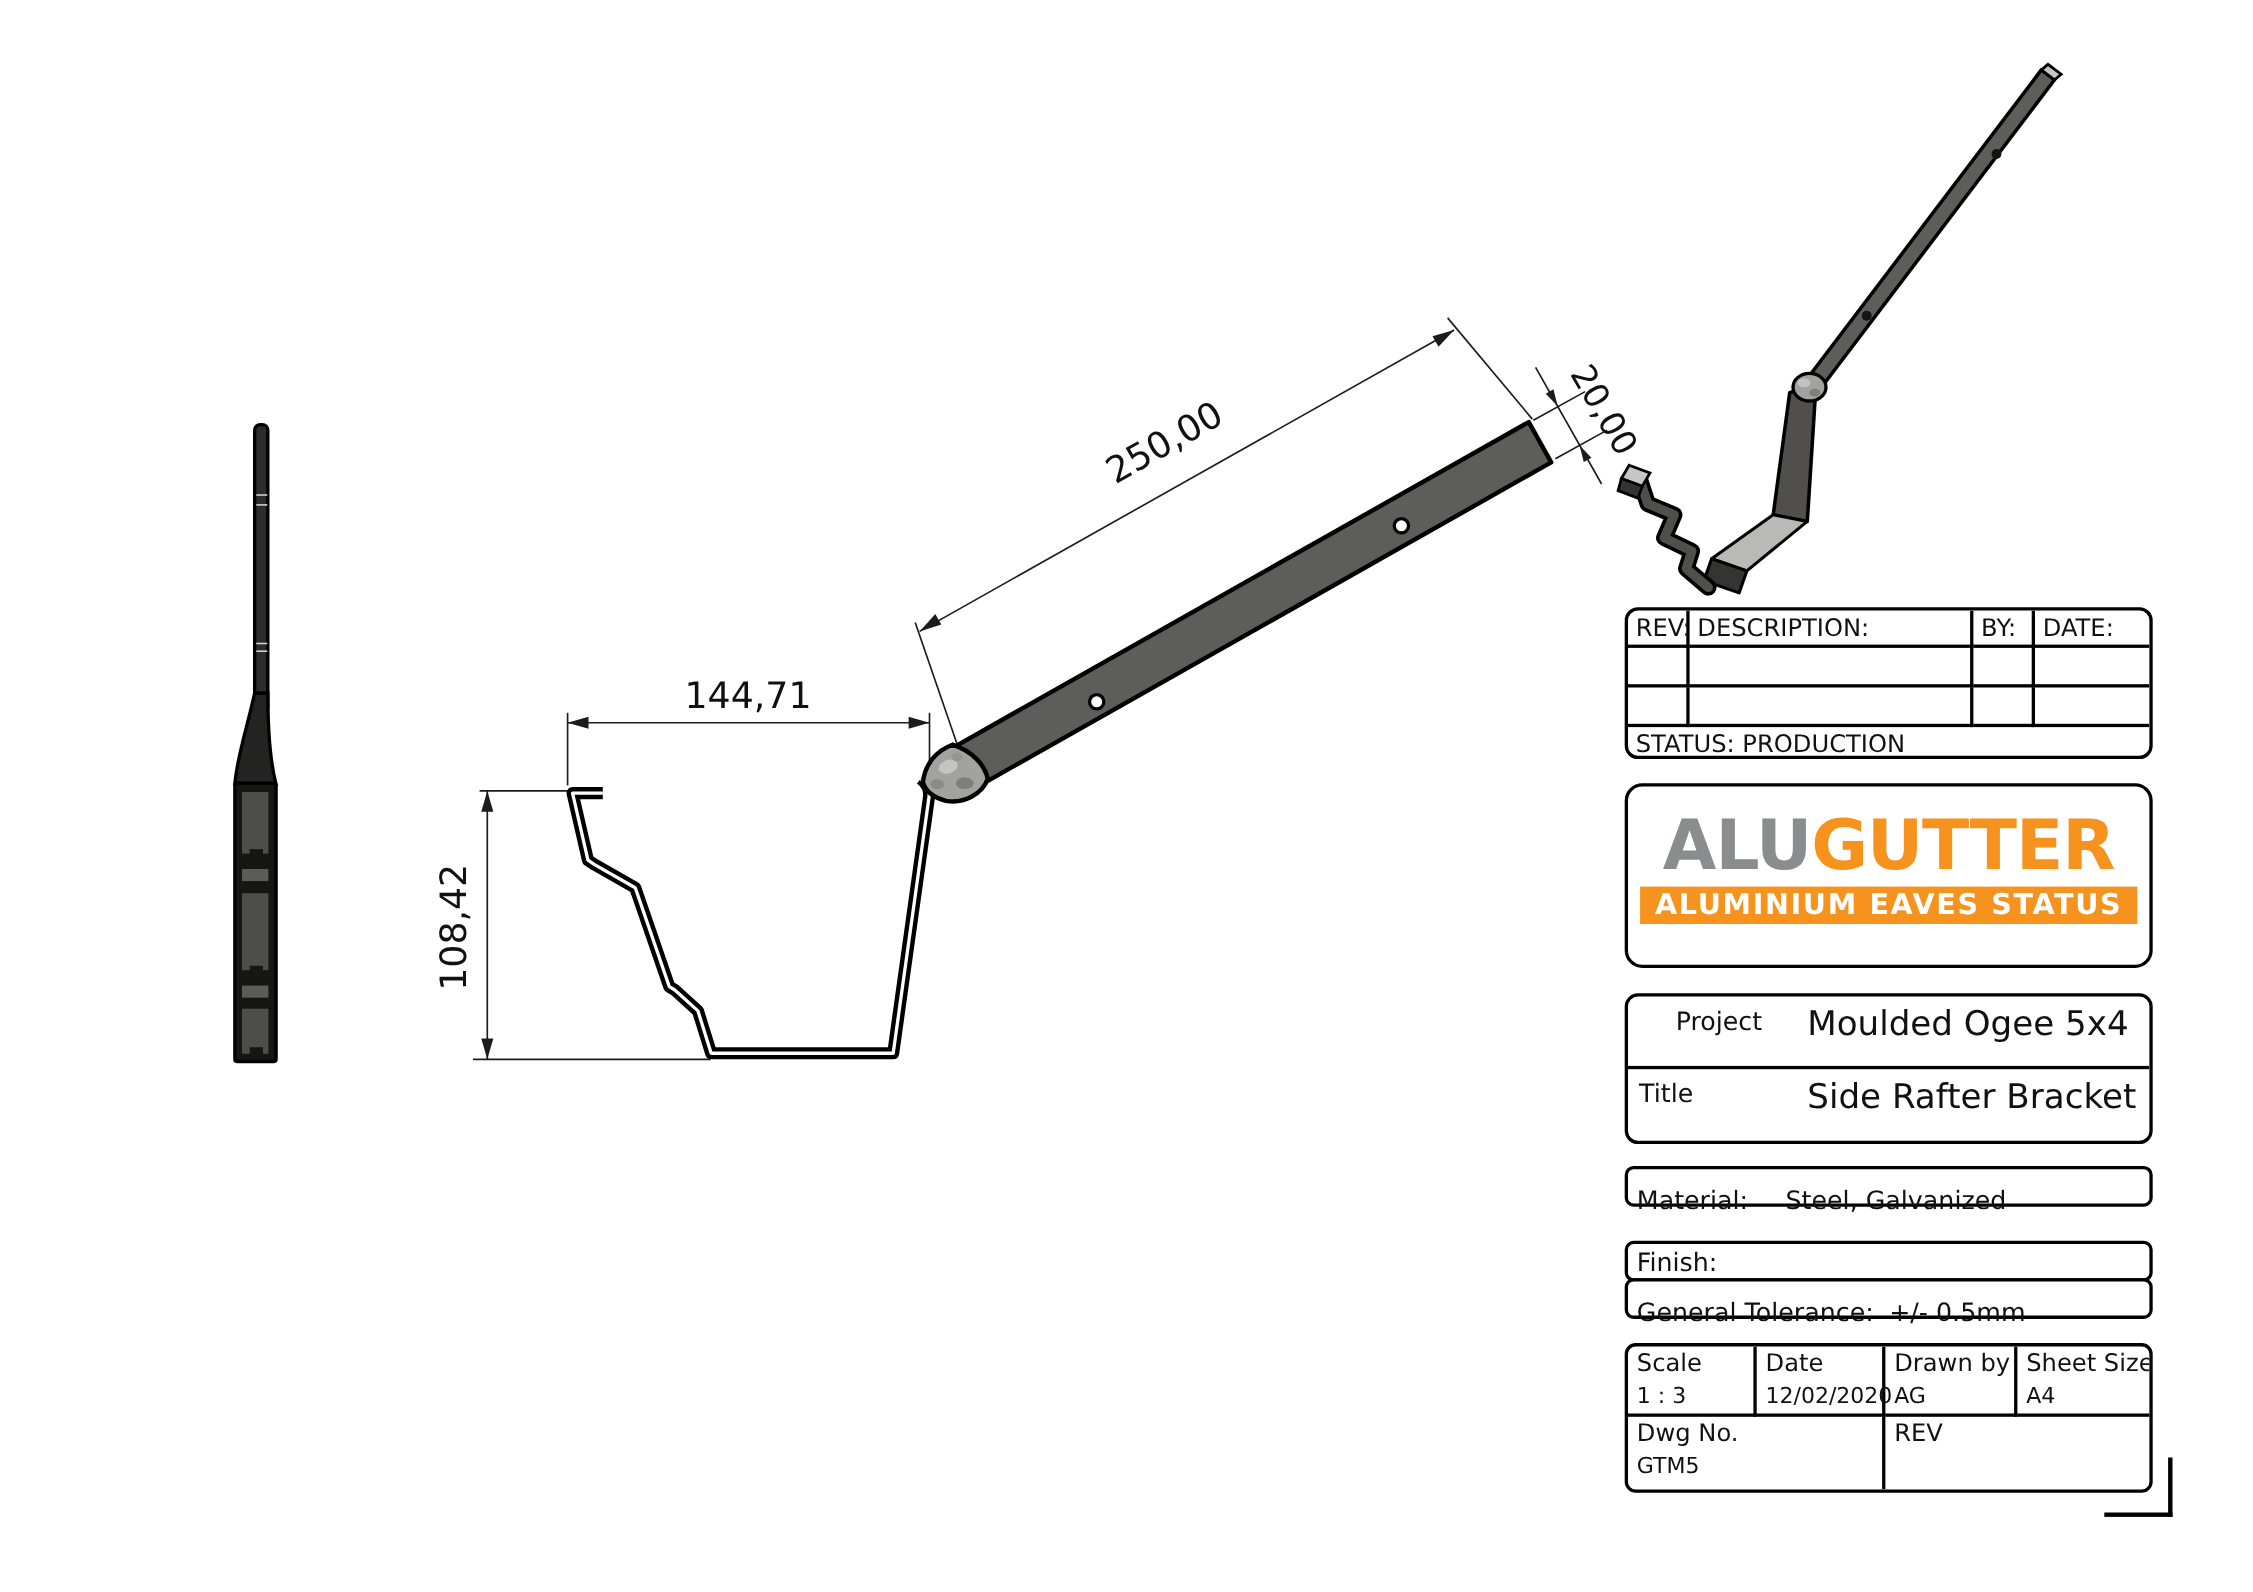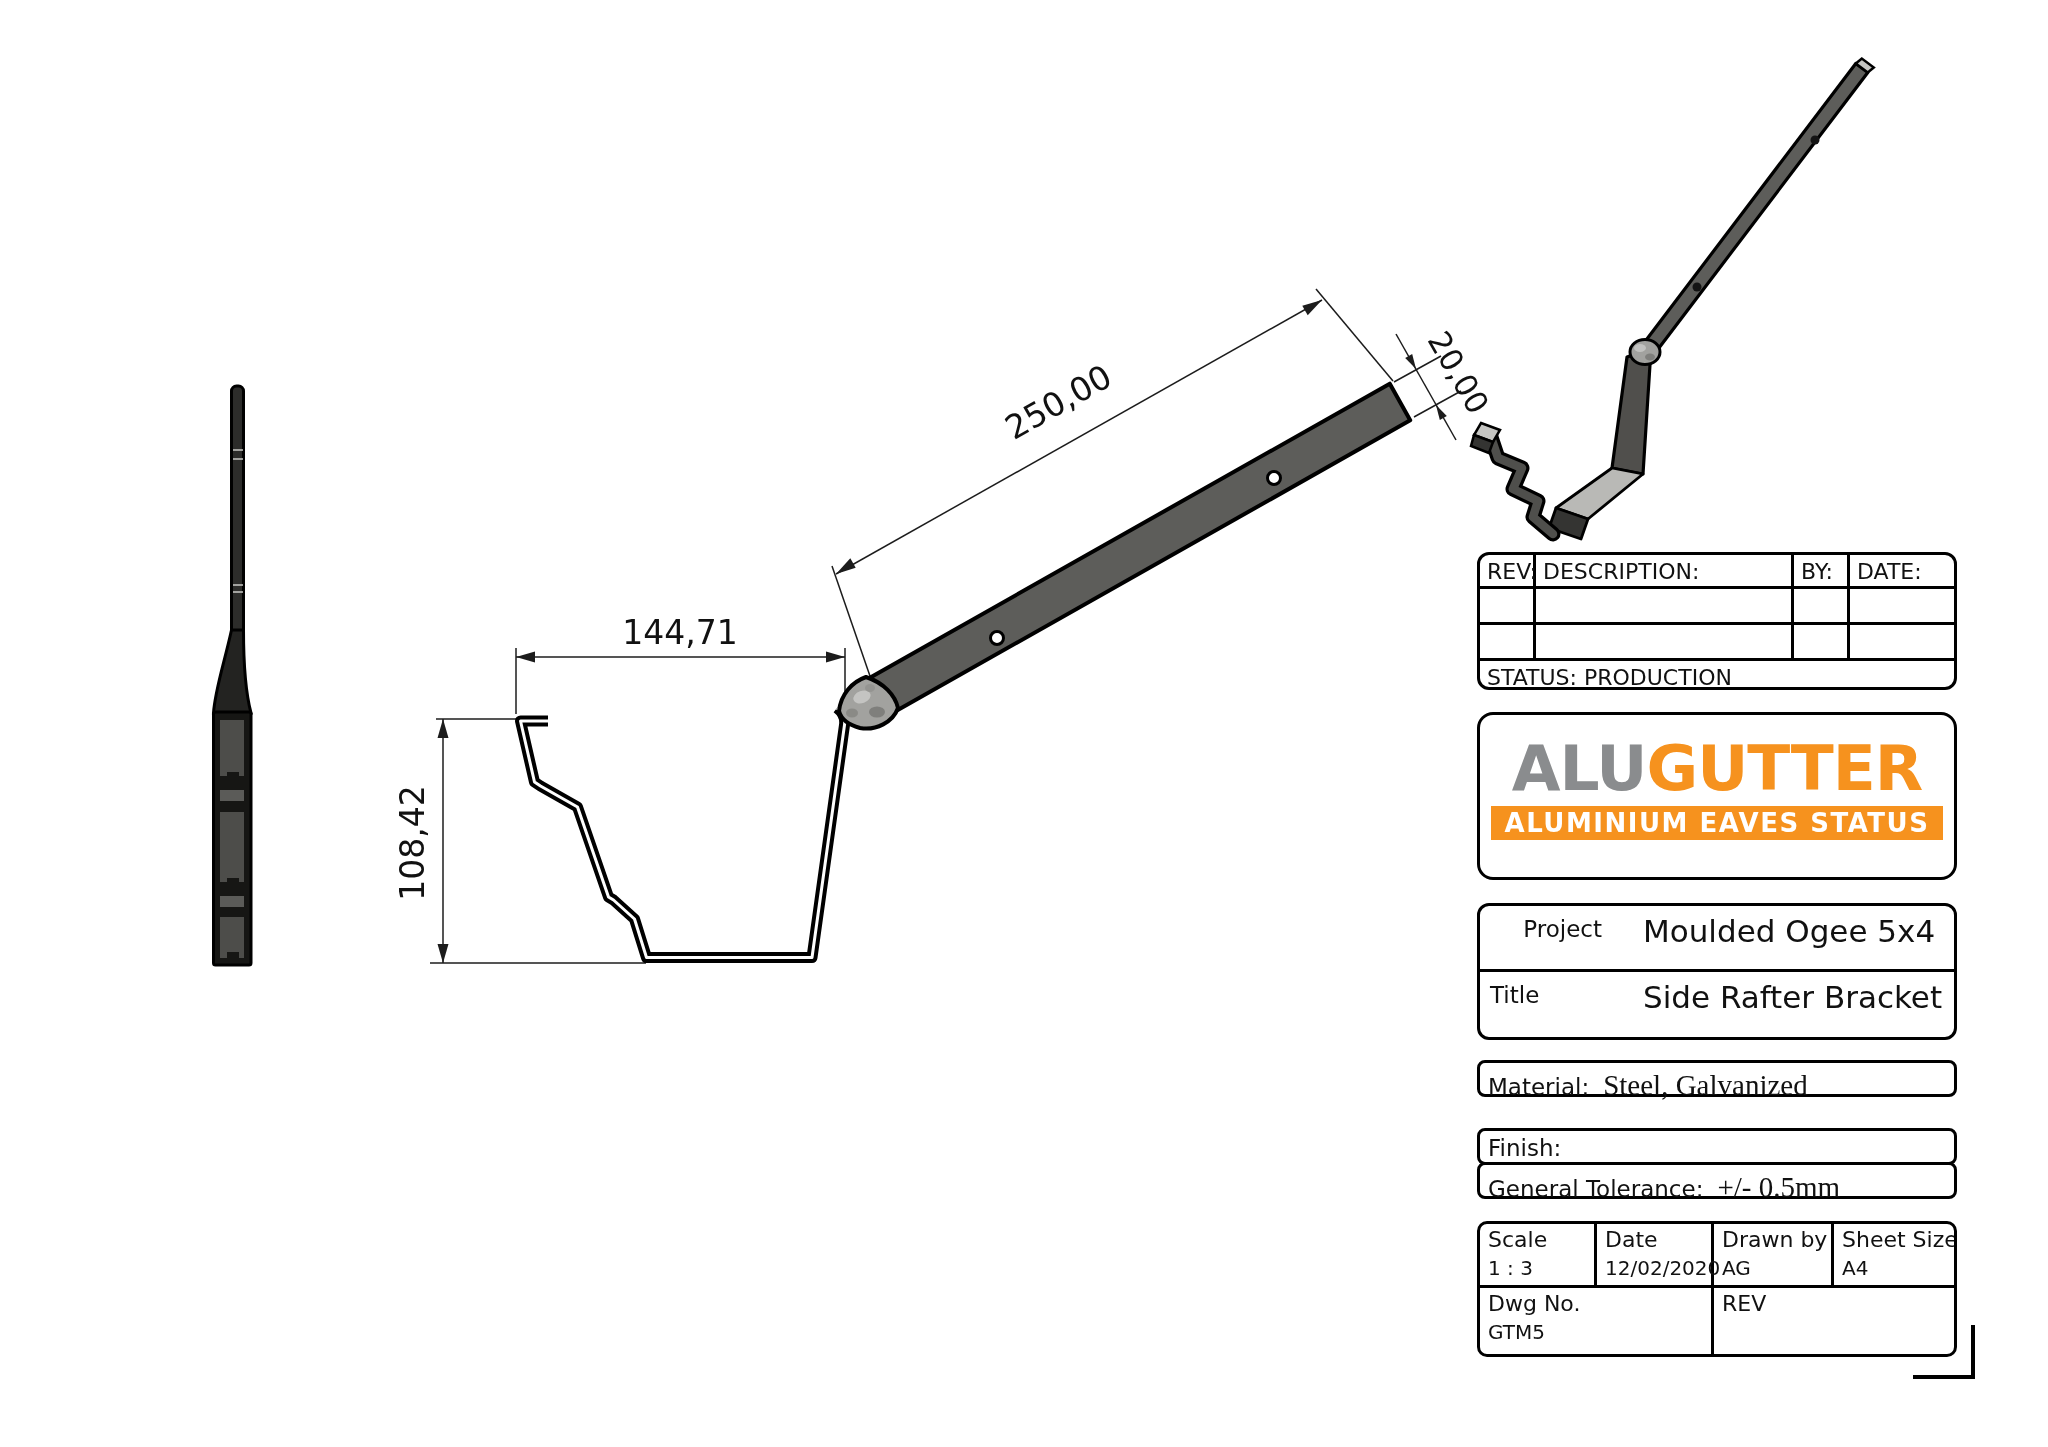--- a/index.html
+++ b/index.html
@@ -31,21 +31,21 @@
   .proj-row{display:flex;box-sizing:border-box;height:66px;}
   .proj-row.first{border-bottom:3px solid #000;text-align:right;}
   .proj-row.second{height:65px;}
   .proj-label{width:112px;padding:10px 0 0 10px;font-size:23px;}
   .proj-value{font-size:31px;padding-top:7px;white-space:nowrap;margin-left:41px;}
 
   
   .info-row{position:absolute;left:1477px;width:480px;height:37px;box-sizing:border-box;
             border:3px solid #000;border-radius:8px;background:#fff;display:flex;align-items:baseline;}
   .info-label{font-size:23px;padding:4px 0 0 8px;white-space:nowrap;}
-  .info-value{font-size:29px;padding:6px 0 0 14px;white-space:nowrap;font-family:Liberation Serif, serif;}
+  .info-value{font-size:23px;padding:16px 0 0 14px;white-space:nowrap;}
 
   
   .meta-box{left:1477px;top:1221px;width:480px;height:136px;border-radius:10px;
             display:grid;grid-template-columns:117px 117px 120px 1fr;grid-template-rows:64px 1fr;overflow:hidden;}
   .meta-cell{box-sizing:border-box;padding:3px 0 0 8px;white-space:nowrap;}
   .meta-cell .lbl{font-size:22px;}
   .meta-cell .val{font-size:20px;margin-top:4px;}
   .meta-box .br{border-right:3px solid #000;}
   .meta-box .bb{border-bottom:3px solid #000;}
   .span2{grid-column:span 2;}
@@ -188,21 +188,21 @@
     <div class="proj-row first">
       <div class="proj-label">Project</div>
       <div class="proj-value">Moulded Ogee 5x4</div>
     </div>
     <div class="proj-row second">
       <div class="proj-label">Title</div>
       <div class="proj-value">Side Rafter Bracket</div>
     </div>
   </div>
 
-  <div class="info-row" style="top:1060px;">
+  <div class="info-row" style="top:1060px;gap:20px;">
     <div class="info-label">Material:</div>
     <div class="info-value">Steel, Galvanized</div>
   </div>
   <div class="info-row" style="top:1128px;">
     <div class="info-label">Finish:</div>
     <div class="info-value"></div>
   </div>
   <div class="info-row" style="top:1162px;">
     <div class="info-label">General Tolerance:</div>
     <div class="info-value">+/- 0.5mm</div>

